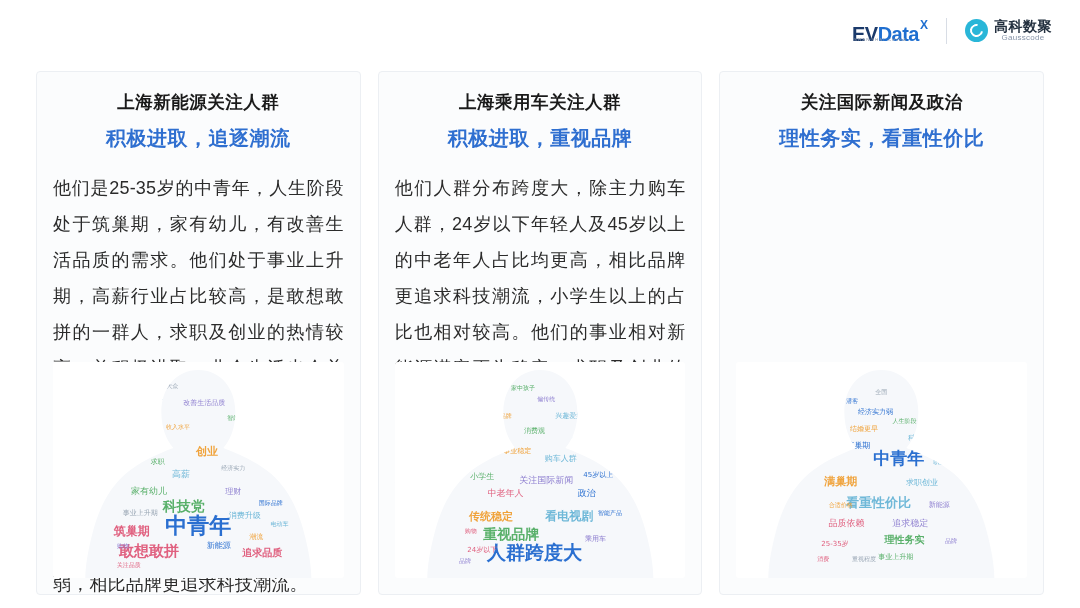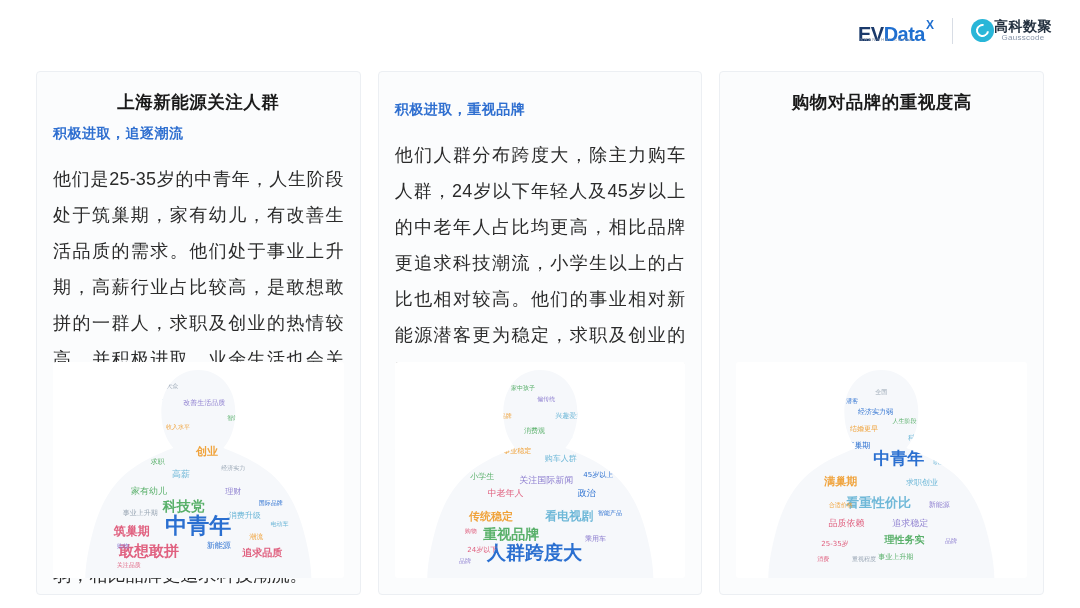--- a/index.html
+++ b/index.html
@@ -56,20 +56,21 @@
     white-space: nowrap;
   }
   .logo-divider {
     width: 1px;
     height: 26px;
     background: #d8dde5;
   }
   .logo-gauss {
     display: flex;
     align-items: center;
+    gap: 6px;
   }
   .gauss-mark {
     width: 23px;
     height: 23px;
     border-radius: 50%;
     background: #29b6d8;
     position: relative;
     flex: none;
   }
   .gauss-mark::before {
@@ -122,22 +123,22 @@
   }
   .card-title {
     text-align: center;
     font-size: 17.5px;
     font-weight: bold;
     color: #1a1a1a;
     letter-spacing: 0.5px;
     font-family: "DejaVu Sans", sans-serif;
   }
   .card-subtitle {
-    text-align: left;
-    font-size: 14px;
+    text-align: center;
+    font-size: 20px;
     font-weight: bold;
     color: #2f6fd0;
     margin-top: 11px;
     letter-spacing: 0.5px;
     font-family: "DejaVu Sans", sans-serif;
   }
   .card-body {
     margin-top: 18px;
     font-size: 18px;
     line-height: 2.0;
@@ -219,20 +220,21 @@
             <text x="69.6" y="185.8" font-size="6" fill="#8e7fd0" text-anchor="middle" font-family="&quot;DejaVu Sans&quot;, sans-serif" font-weight="normal">购物</text>
             <text x="226.2" y="164.2" font-size="6" fill="#6fb8d8" text-anchor="middle" font-family="&quot;DejaVu Sans&quot;, sans-serif" font-weight="normal">电动车</text>
             <text x="118.9" y="25.9" font-size="6" fill="#9aa7b5" text-anchor="middle" font-family="&quot;DejaVu Sans&quot;, sans-serif" font-weight="normal">大众</text>
             <text x="197.2" y="77.8" font-size="6" fill="#2a6fd0" text-anchor="middle" font-family="&quot;DejaVu Sans&quot;, sans-serif" font-weight="normal">品牌</text>
           </g>
         </svg>
     </div>
   </div>
 
   <div class="card">
+    <div class="card-title">上海乘用车关注人群</div>
     <div class="card-subtitle">积极进取，重视品牌</div>
     <div class="card-body">他们人群分布跨度大，除主力购车人群，24岁以下年轻人及45岁以上的中老年人占比均更高，相比品牌更追求科技潮流，小学生以上的占比也相对较高。他们的事业相对新能源潜客更为稳定，求职及创业的比例均较低。他们在兴趣爱好及消费观上更偏传统，兴趣爱好上更喜欢看电视剧，关注国际新闻及政治，购物对品牌的重视度高，对智能类产品的关注度更弱。</div>
     <div class="wordcloud">
       <svg class="wc-canvas" viewBox="0 0 290 216">
           <defs>
             <clipPath id="bustclip1">
               <path d="M145 8 C123 8 108 26 108 50 C108 66 113 78 120 86 C104 92 86 100 72 112 C56 126 46 146 40 168 C34 190 32 206 32 216 L258 216 C258 206 256 190 250 168 C244 146 234 126 218 112 C204 100 186 92 170 86 C177 78 182 66 182 50 C182 26 167 8 145 8 Z"></path>
             </clipPath>
           </defs>
           <path d="M145 8 C123 8 108 26 108 50 C108 66 113 78 120 86 C104 92 86 100 72 112 C56 126 46 146 40 168 C34 190 32 206 32 216 L258 216 C258 206 256 190 250 168 C244 146 234 126 218 112 C204 100 186 92 170 86 C177 78 182 66 182 50 C182 26 167 8 145 8 Z" fill="#f6f8fb"></path>
@@ -259,21 +261,22 @@
             <text x="127.6" y="28.1" font-size="6" fill="#59b06a" text-anchor="middle" font-family="&quot;DejaVu Sans&quot;, sans-serif" font-weight="normal">家中孩子</text>
             <text x="191.4" y="77.8" font-size="6" fill="#6fb8d8" text-anchor="middle" font-family="&quot;DejaVu Sans&quot;, sans-serif" font-weight="normal">创业比例低</text>
             <text x="95.7" y="77.8" font-size="6" fill="#9aa7b5" text-anchor="middle" font-family="&quot;DejaVu Sans&quot;, sans-serif" font-weight="normal">求职</text>
             <text x="69.6" y="200.9" font-size="6" fill="#8e7fd0" text-anchor="middle" font-family="&quot;DejaVu Sans&quot;, sans-serif" font-weight="normal">品牌</text>
           </g>
         </svg>
     </div>
   </div>
 
   <div class="card">
-    <div class="card-title">购物对品牌的重视度高</div>
+    <div class="card-title">关注国际新闻及政治</div>
+    <div class="card-subtitle">理性务实，看重性价比</div>
     <div class="wordcloud">
       <svg class="wc-canvas" viewBox="0 0 290 216">
           <defs>
             <clipPath id="bustclip2">
               <path d="M145 8 C123 8 108 26 108 50 C108 66 113 78 120 86 C104 92 86 100 72 112 C56 126 46 146 40 168 C34 190 32 206 32 216 L258 216 C258 206 256 190 250 168 C244 146 234 126 218 112 C204 100 186 92 170 86 C177 78 182 66 182 50 C182 26 167 8 145 8 Z"></path>
             </clipPath>
           </defs>
           <path d="M145 8 C123 8 108 26 108 50 C108 66 113 78 120 86 C104 92 86 100 72 112 C56 126 46 146 40 168 C34 190 32 206 32 216 L258 216 C258 206 256 190 250 168 C244 146 234 126 218 112 C204 100 186 92 170 86 C177 78 182 66 182 50 C182 26 167 8 145 8 Z" fill="#f6f8fb"></path>
           <g clip-path="url(#bustclip2)">
             <text x="162.4" y="101.5" font-size="17" fill="#2a6fd0" text-anchor="middle" font-family="&quot;DejaVu Sans&quot;, sans-serif" font-weight="bold">中青年</text>

